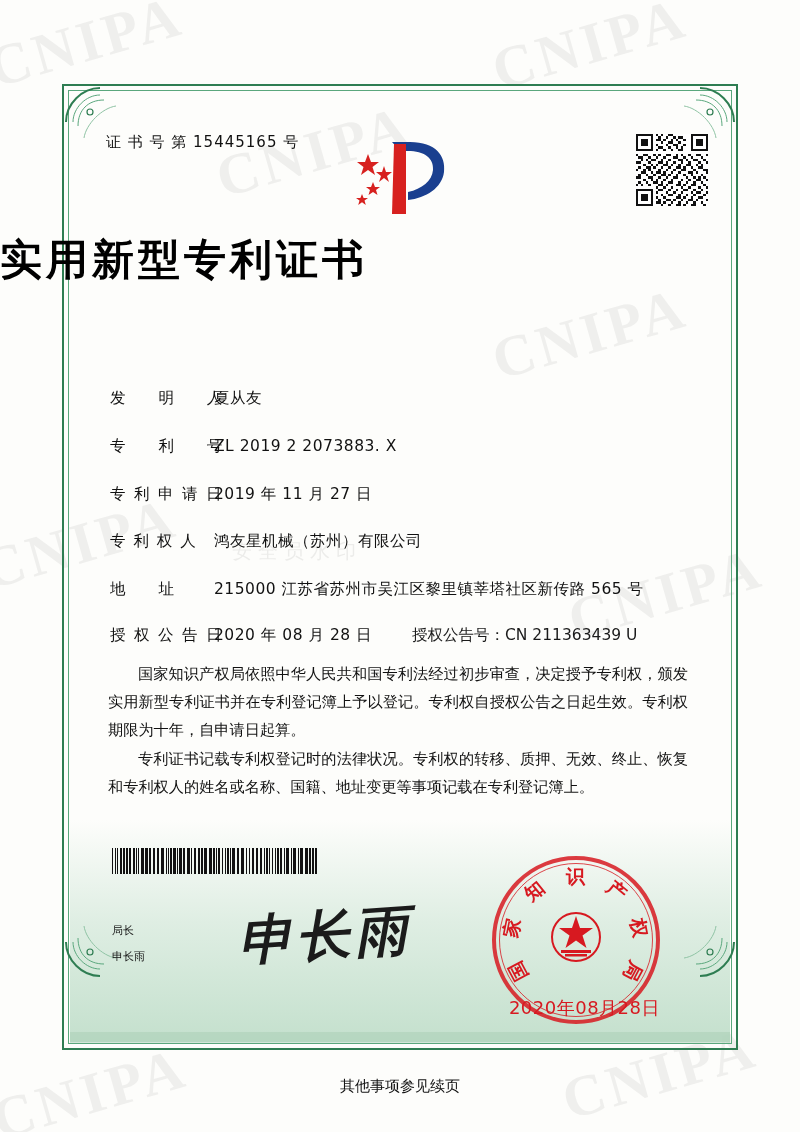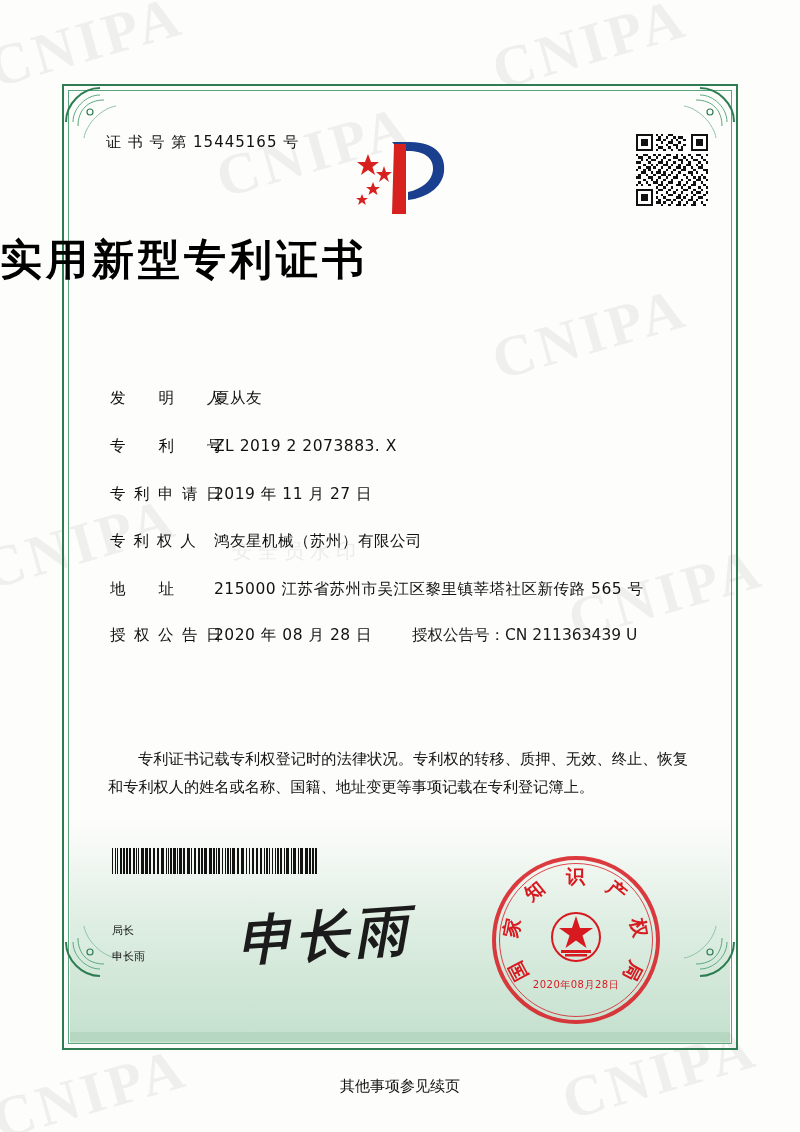--- a/index.html
+++ b/index.html
@@ -225,24 +225,24 @@
     opacity: .8;
   }
   #seal .star-emblem {
     position: absolute;
     left: 50%; top: 48%;
     transform: translate(-50%, -50%);
     width: 62px; height: 62px;
   }
   #seal .seal-date {
     position: absolute;
-    left: 0; right: 0; bottom: 32px;
-    text-align: center;
+    left: 0; right: 0; bottom: 4px;
+    text-align: right;
     color: #d71920;
-    font-size: 10px;
+    font-size: 18px;
     letter-spacing: .5px;
     font-family: "DejaVu Sans", sans-serif;
   }
   .seal-char {
     position: absolute;
     color: #d71920;
     font-size: 19px;
     font-weight: bold;
     font-family: "DejaVu Sans", sans-serif;
     transform-origin: center center;
@@ -572,20 +572,21 @@
   <div class="field" id="f6">
     <span class="lbl sp3">地 址</span><span class="val">215000 江苏省苏州市吴江区黎里镇莘塔社区新传路 565 号</span>
   </div>
   <div class="field" id="f7">
     <span class="lbl sp4">授权公告日</span><span class="val">2020 年 08 月 28 日</span>
   </div>
   <div id="f7b">
     <span>授权公告号：</span><span>CN 211363439 U</span>
   </div>
 
+  <div class="para" id="p1">国家知识产权局依照中华人民共和国专利法经过初步审查，决定授予专利权，颁发实用新型专利证书并在专利登记簿上予以登记。专利权自授权公告之日起生效。专利权期限为十年，自申请日起算。</div>
   <div class="para" id="p2">专利证书记载专利权登记时的法律状况。专利权的转移、质押、无效、终止、恢复和专利权人的姓名或名称、国籍、地址变更等事项记载在专利登记簿上。</div>
 
   <div id="barcode">
       <i style="width:1px"></i>
       <i style="width:2px;background:transparent"></i>
       <i style="width:1px"></i>
       <i style="width:1px;background:transparent"></i>
       <i style="width:1px"></i>
       <i style="width:2px;background:transparent"></i>
       <i style="width:2px"></i>

